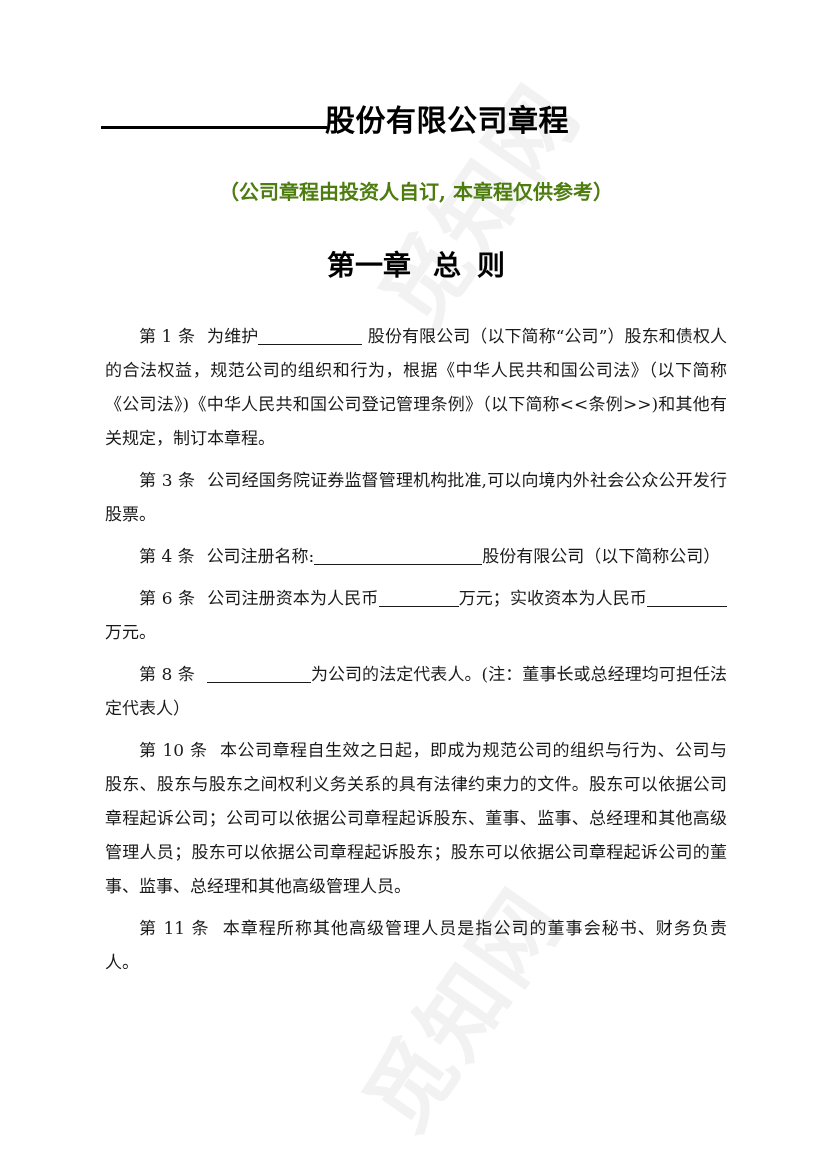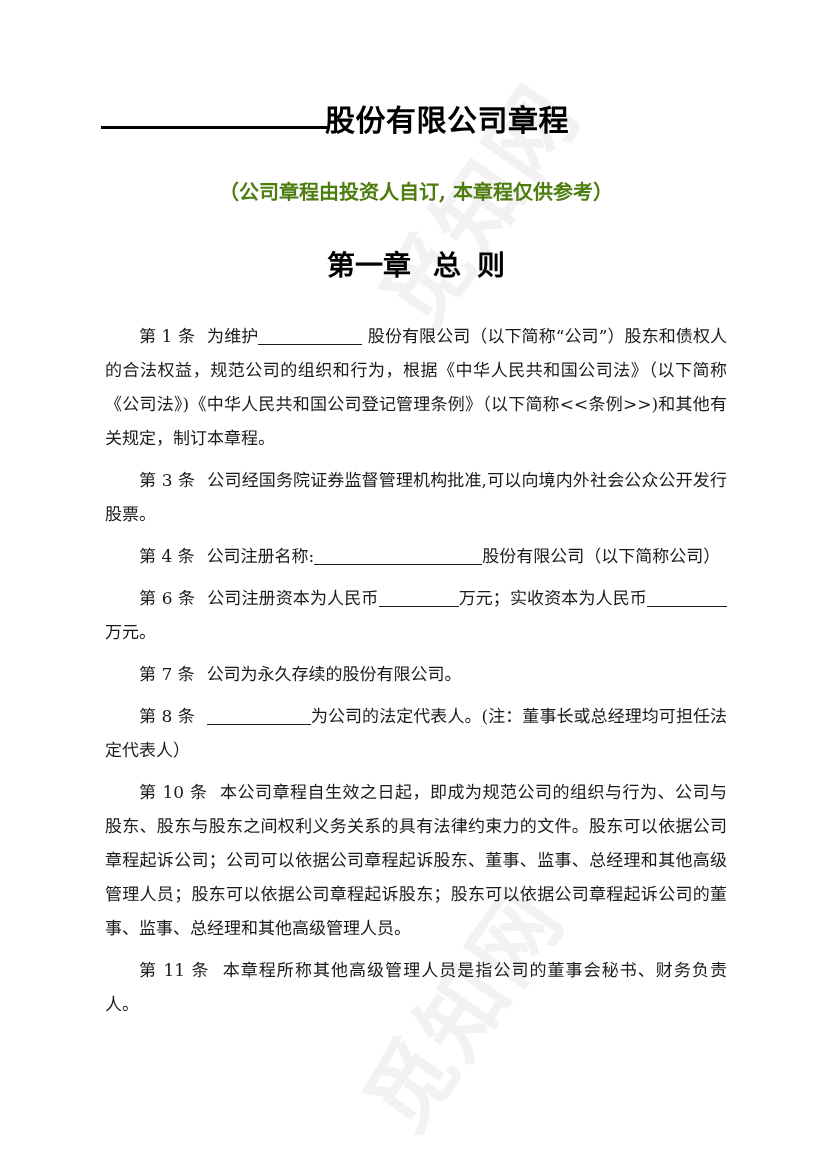--- a/index.html
+++ b/index.html
@@ -159,20 +159,19 @@
 
     <h2 class="chapter-title">
       <span>第一章</span><span class="gap-lg"></span><span>总</span><span class="gap-sm"></span><span>则</span>
     </h2>
 
     <div class="articles">
         <p class="article"><span class="art-no">第 1 条</span><span class="art-sep"></span><span>为维护</span><span class="blank w-xl"></span><span> 股份有限公司（以下简称“公司”）股东和债权人的合法权益，规范公司的组织和行为，根据《中华人民共和国公司法》（以下简称《公司法》)《中华人民共和国公司登记管理条例》（以下简称&lt;&lt;条例&gt;&gt;)和其他有关规定，制订本章程。</span></p>
         <p class="article"><span class="art-no">第 3 条</span><span class="art-sep"></span><span>公司经国务院证券监督管理机构批准,可以向境内外社会公众公开发行股票。</span></p>
         <p class="article"><span class="art-no">第 4 条</span><span class="art-sep"></span><span>公司注册名称:</span><span class="blank w-xxl"></span><span>股份有限公司（以下简称公司）</span></p>
         <p class="article"><span class="art-no">第 6 条</span><span class="art-sep"></span><span>公司注册资本为人民币</span><span class="blank w-lg"></span><span>万元；实收资本为人民币</span><span class="blank w-lg"></span><span>万元。</span></p>
-        <p class="article"><span class="art-no">第 7 条</span><span class="art-sep"></span><span>公司为永久存续的股份有限公司。</span></p>
         <p class="article"><span class="art-no">第 8 条</span><span class="art-sep"></span><span class="blank w-xl"></span><span>为公司的法定代表人。(注：董事长或总经理均可担任法定代表人）</span></p>
         <p class="article"><span class="art-no">第 10 条</span><span class="art-sep"></span><span>本公司章程自生效之日起，即成为规范公司的组织与行为、公司与股东、股东与股东之间权利义务关系的具有法律约束力的文件。股东可以依据公司章程起诉公司；公司可以依据公司章程起诉股东、董事、监事、总经理和其他高级管理人员；股东可以依据公司章程起诉股东；股东可以依据公司章程起诉公司的董事、监事、总经理和其他高级管理人员。</span></p>
         <p class="article"><span class="art-no">第 11 条</span><span class="art-sep"></span><span>本章程所称其他高级管理人员是指公司的董事会秘书、财务负责人。</span></p>
       </div>
 
   </div>
 </div>
 
 </body></html>

